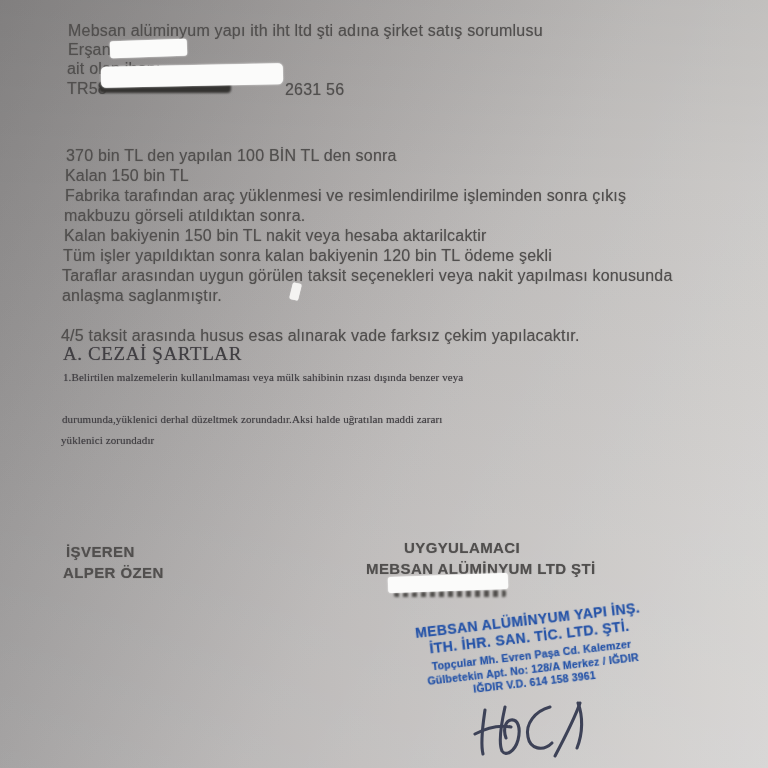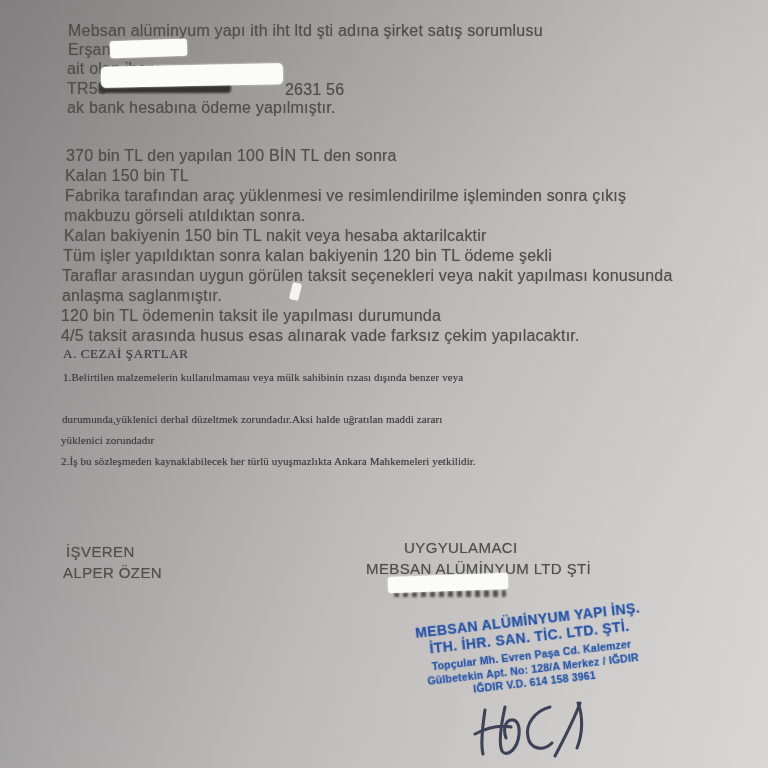--- a/index.html
+++ b/index.html
@@ -30,22 +30,22 @@
     filter:blur(0.45px);
     text-shadow:0 0 1px rgba(80,78,77,0.55);
   }
   .serif{
     font-family:"Liberation Serif", serif;
     color:var(--ink-serif);
     font-size:11px;letter-spacing:0.1px;
     filter:blur(0.35px);
     text-shadow:0 0 0.8px rgba(60,58,62,0.6);
   }
-  .heading{font-size:13px;letter-spacing:0.6px;}
-  .sig-label{font-size:15px;letter-spacing:0.4px;}
+  .heading{font-size:19px;letter-spacing:0.6px;}
+  .sig-label{font-size:15px;letter-spacing:0.4px;font-weight:bold;}
   .redaction{
     position:absolute;background:var(--redaction-white);
     border-radius:3px;
     box-shadow:0 0 2px rgba(255,255,255,0.9);
   }
   .smudge{
     position:absolute;background:var(--smudge-dark);
     border-radius:4px;filter:blur(0.8px);
   }
   .smudge-letters{
@@ -75,43 +75,40 @@
 <body>
 
 <div class="photo">
 
   <div class="line" style="left:68px;top:21px">Mebsan alüminyum yapı ith iht ltd şti adına şirket satış sorumlusu</div>
   <div class="line" style="left:68px;top:40px">Erşan</div>
   <div class="line" style="left:67px;top:59px">ait olan iban:</div>
   <div class="line" style="left:67px;top:79px">TR58</div>
   <div class="smudge" style="left:99px;top:82px;width:132px;height:11px"></div>
   <div class="line" style="left:285px;top:80px">2631 56</div>
-  <div class="line" style="left:67px;top:98px">ak bank hesabına ödeme yapılmıştır.</div>
 
   <div class="redaction" style="left:110px;top:40px;width:77px;height:17px;transform:rotate(-2deg)"></div>
   <div class="redaction" style="left:101px;top:65px;width:182px;height:21px;transform:rotate(-1.2deg);border-radius:5px"></div>
 
   <div class="line" style="left:66px;top:146px">370 bin TL den yapılan 100 BİN TL den sonra</div>
   <div class="line" style="left:65px;top:166px">Kalan 150 bin TL</div>
   <div class="line" style="left:65px;top:186px">Fabrika tarafından araç yüklenmesi ve resimlendirilme işleminden sonra çıkış</div>
   <div class="line" style="left:64px;top:206px">makbuzu görseli atıldıktan sonra.</div>
   <div class="line" style="left:64px;top:226px">Kalan bakiyenin 150 bin TL nakit veya hesaba aktarilcaktir</div>
   <div class="line" style="left:63px;top:246px">Tüm işler yapıldıktan sonra kalan bakiyenin 120 bin TL ödeme şekli</div>
   <div class="line" style="left:62px;top:266px">Taraflar arasından uygun görülen taksit seçenekleri veya nakit yapılması konusunda</div>
   <div class="line" style="left:62px;top:286px">anlaşma saglanmıştır.</div>
-  <div class="line" style="left:61px;top:306px">120 bin TL ödemenin taksit ile yapılması durumunda</div>
   <div class="line" style="left:61px;top:326px">4/5 taksit arasında husus esas alınarak vade farksız çekim yapılacaktır.</div>
 
   <div class="slash-mark"></div>
 
   <div class="line serif heading" style="left:63px;top:344px">A.  CEZAİ ŞARTLAR</div>
   <div class="line serif" style="left:63px;top:368px">1.Belirtilen malzemelerin kullanılmaması veya mülk sahibinin rızası dışında benzer veya</div>
   <div class="line serif" style="left:62px;top:410px">durumunda,yüklenici derhal düzeltmek zorundadır.Aksi halde uğratılan  maddi zararı</div>
   <div class="line serif" style="left:61px;top:431px">yüklenici zorundadır</div>
-  <div class="line serif" style="left:61px;top:452px">2.İş bu sözleşmeden kaynaklabilecek  her türlü uyuşmazlıkta Ankara Mahkemeleri yetkilidir.</div>
 
   <div class="line sig-label" style="left:66px;top:542px">İŞVEREN</div>
   <div class="line sig-label" style="left:63px;top:563px">ALPER ÖZEN</div>
   <div class="line sig-label" style="left:404px;top:538px">UYGYULAMACI</div>
   <div class="line sig-label" style="left:366px;top:559px">MEBSAN ALÜMİNYUM LTD ŞTİ</div>
   <div class="smudge-letters" style="left:394px;top:590px"></div>
   <div class="redaction" style="left:388px;top:575px;width:120px;height:16px;transform:rotate(-2deg)"></div>
 
   <div class="stamp">
     <div class="s-bold">MEBSAN ALÜMİNYUM YAPI İNŞ.</div>

